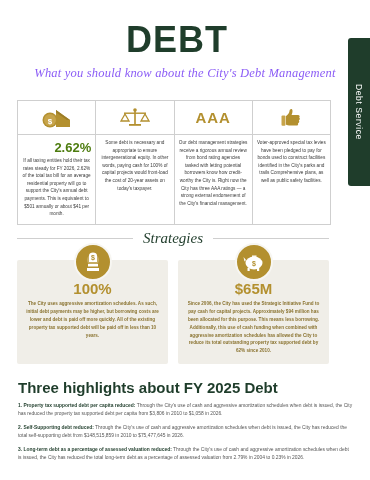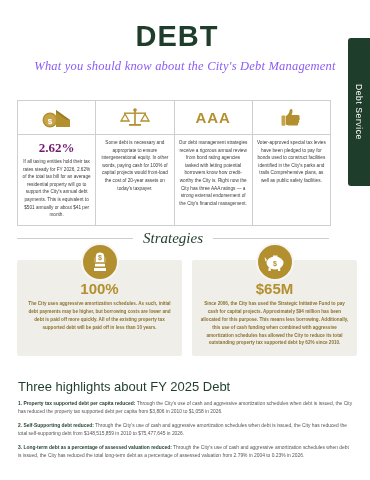--- a/index.html
+++ b/index.html
@@ -19,21 +19,21 @@
     display:flex;align-items:center;justify-content:center;
   }
   .side-tab span{
     writing-mode:vertical-rl;
     font-size:8.5px;letter-spacing:.6px;color:#ffffff;
     font-family:"Liberation Sans", sans-serif;
   }
 
   
   .title{
-    text-align:center;font-size:29px;font-weight:bold;letter-spacing:1px;
+    text-align:center;font-size:36px;font-weight:bold;letter-spacing:1px;
     color:#1f3d2b;margin:22px 16px 0 0;line-height:1;
     font-family:"Liberation Sans", sans-serif;
   }
   .subtitle{
     text-align:center;font-size:12.5px;color:#8b5cf6;margin-top:8px;
     font-family:"Liberation Serif", serif;font-style:italic;
     letter-spacing:.2px;
   }
 
   
@@ -48,42 +48,41 @@
   .col-icon{
     height:27px;display:flex;align-items:center;justify-content:center;
     border-bottom:1px solid #cfcfcf;padding:3px 0;
   }
   .col-icon svg{display:block;}
   .aaa{
     font-size:15px;font-weight:bold;color:#b3902f;letter-spacing:1px;
   }
   .col-body{padding:4px 4px 6px 4px;}
   .bignum{
-    text-align:center;font-size:13px;font-weight:bold;color:#701a75;
+    text-align:right;font-size:13px;font-weight:bold;color:#4d7c0f;
     margin:1px 0 2px 0;
-    font-family:Liberation Serif, serif;
   }
   .coltext{
     font-size:4.7px;line-height:1.62;text-align:center;color:#3a3a3a;
   }
 
   
   .strat-wrap{
     position:absolute;left:17px;top:205px;width:312px;height:22px;
     display:flex;align-items:center;
   }
   .strat-line{flex:1;height:1px;background:#cfcfcf;}
   .strat-word{
     padding:0 10px;font-size:15px;color:#24402f;
     font-family:"Liberation Serif", serif;font-style:italic;
   }
 
   
   .cards{
-    position:absolute;left:17px;top:238px;width:340px;
+    position:absolute;left:17px;top:238px;width:312px;
     display:flex;gap:10px;
   }
   .card{
     flex:1;background:#f0eee8;border-radius:2px;
     padding:20px 8px 9px 8px;position:relative;text-align:center;
   }
   .card-badge{
     position:absolute;top:-17px;left:50%;transform:translateX(-50%);
     width:34px;height:34px;border-radius:50%;background:#b3902f;
     display:flex;align-items:center;justify-content:center;
@@ -94,21 +93,21 @@
   }
   .card-text{
     font-size:4.6px;line-height:1.72;color:#8a7330;font-weight:bold;
   }
 
   
   .hl{
     position:absolute;left:18px;top:357px;width:335px;
   }
   .hl-title{
-    font-size:13px;font-weight:normal;color:#1f3d2b;margin-bottom:6px;
+    font-size:15px;font-weight:bold;color:#1f3d2b;margin-bottom:6px;
   }
   .hl-item{
     font-size:4.9px;line-height:1.65;color:#555;margin-bottom:6px;
     text-align:left;
   }
   .hl-item b{color:#1f3d2b;}
 </style>
 </head>
 <body>
 

